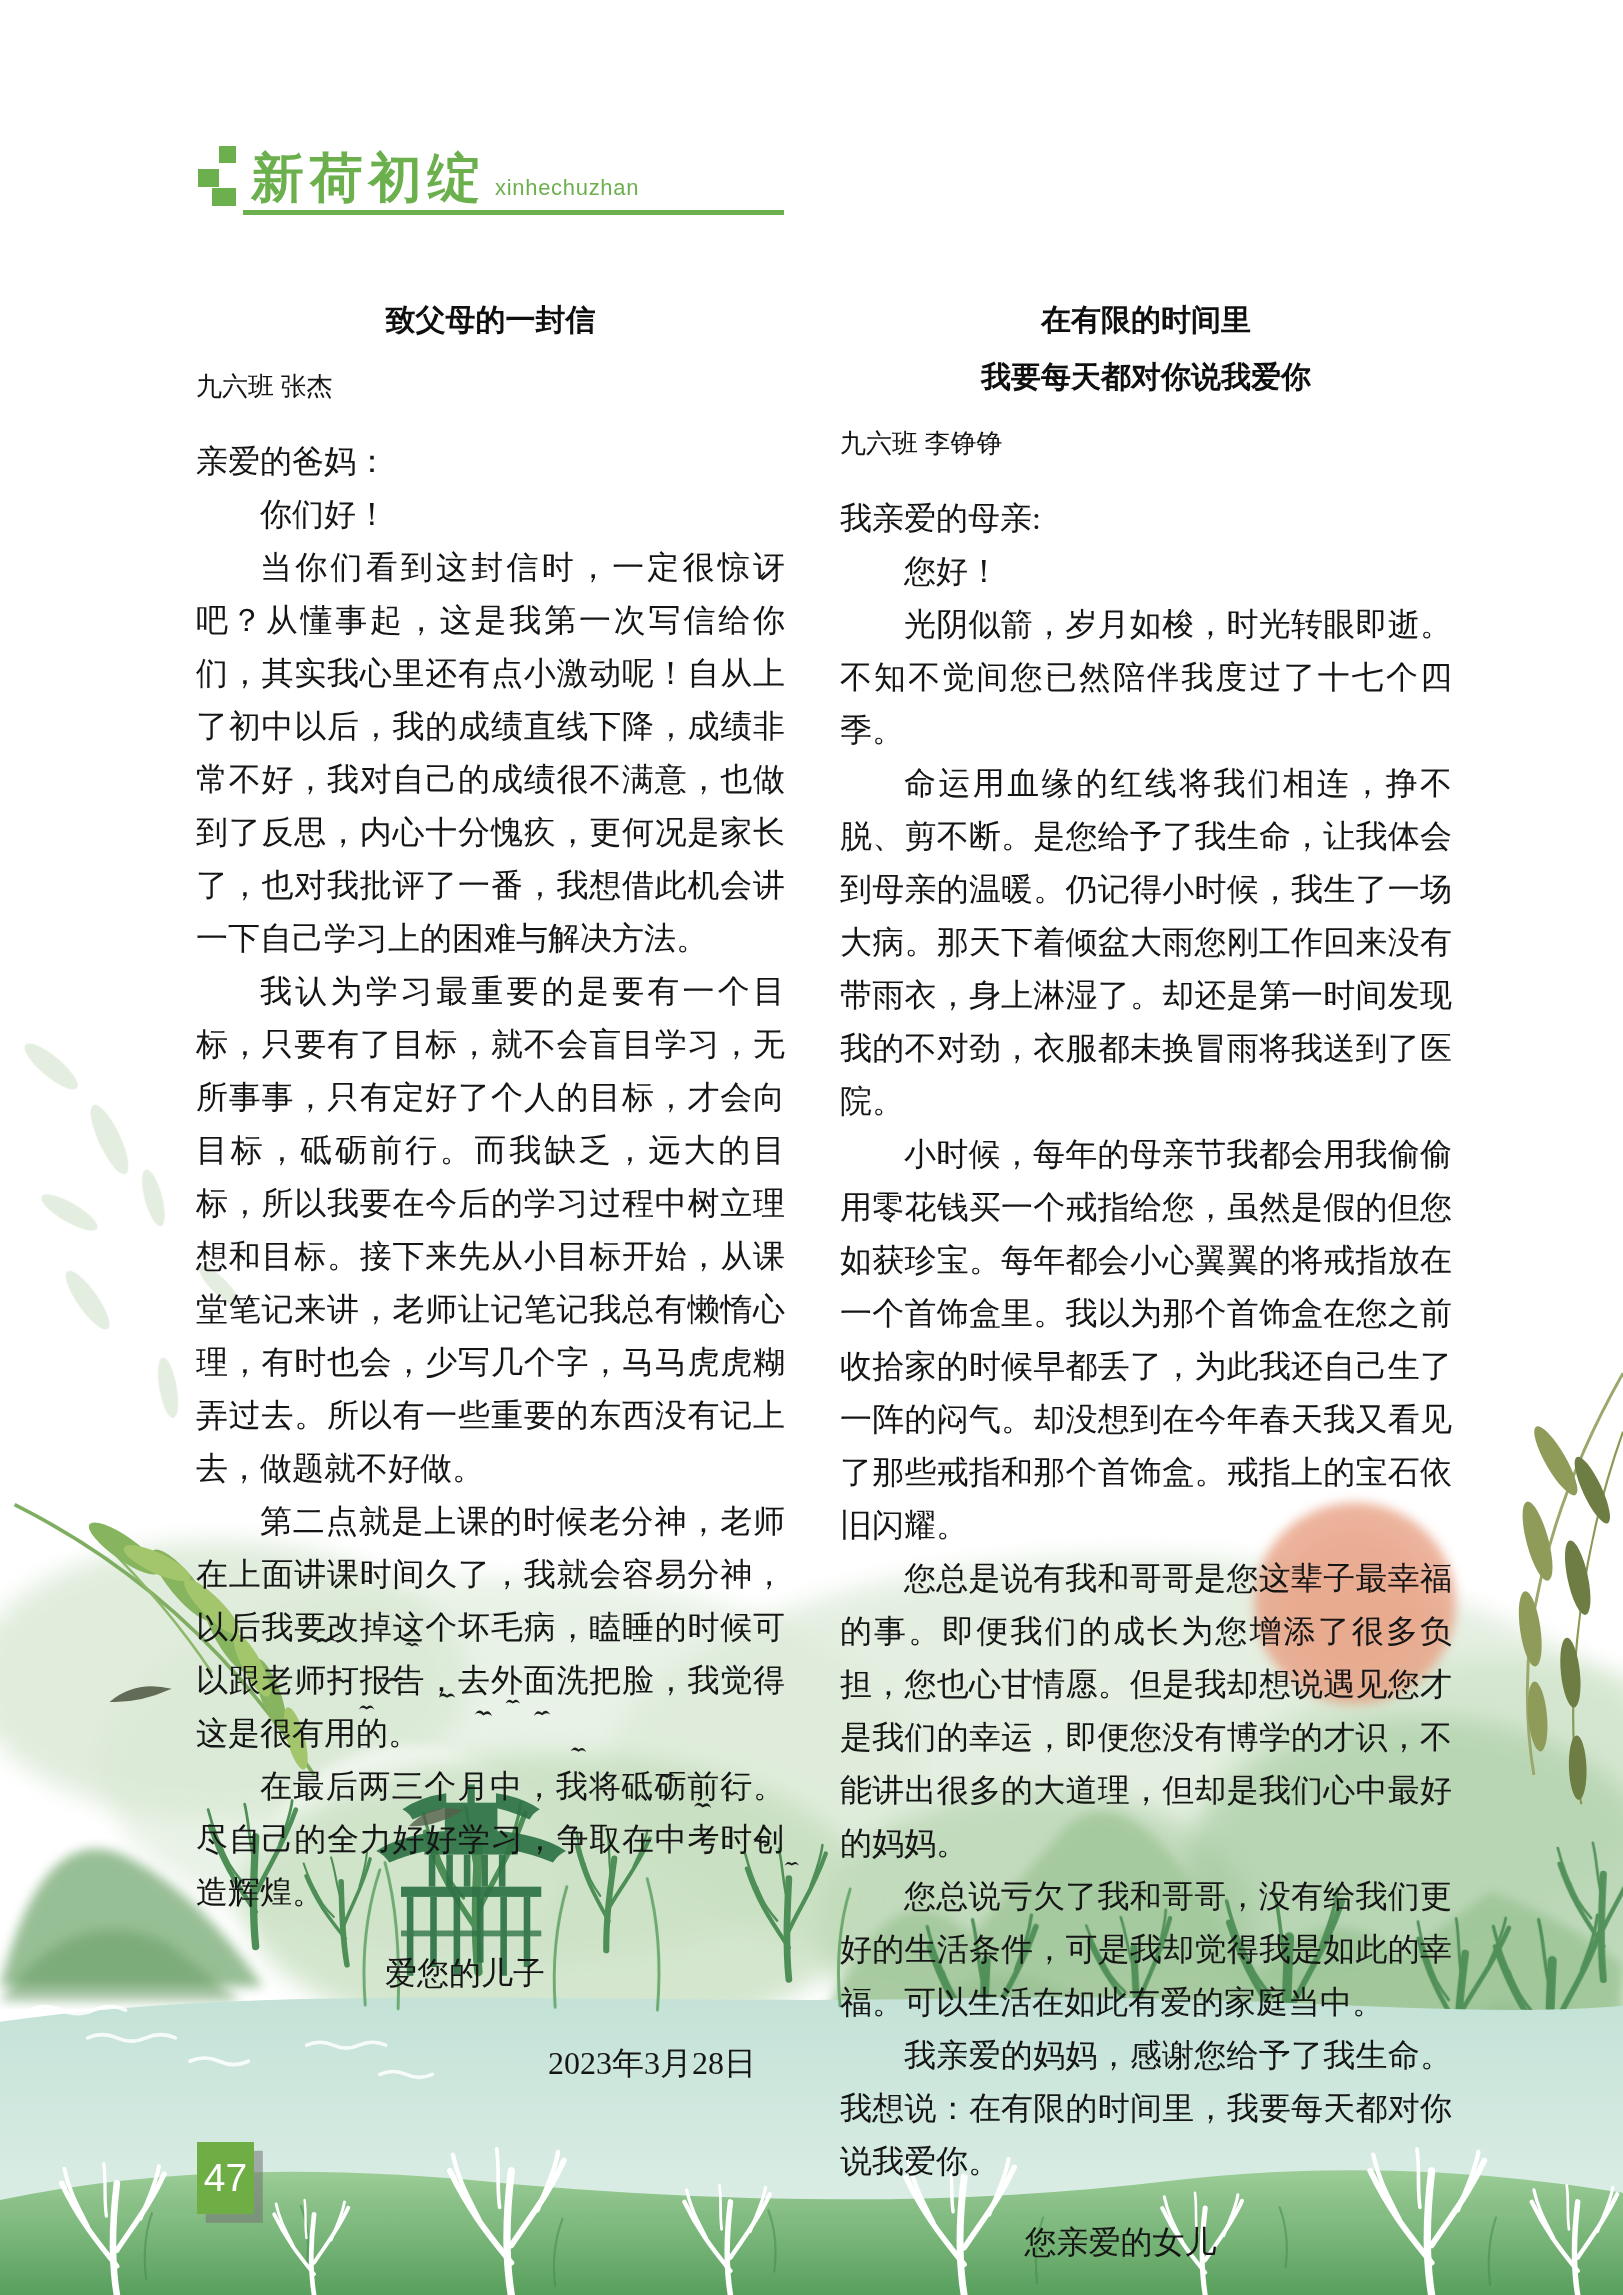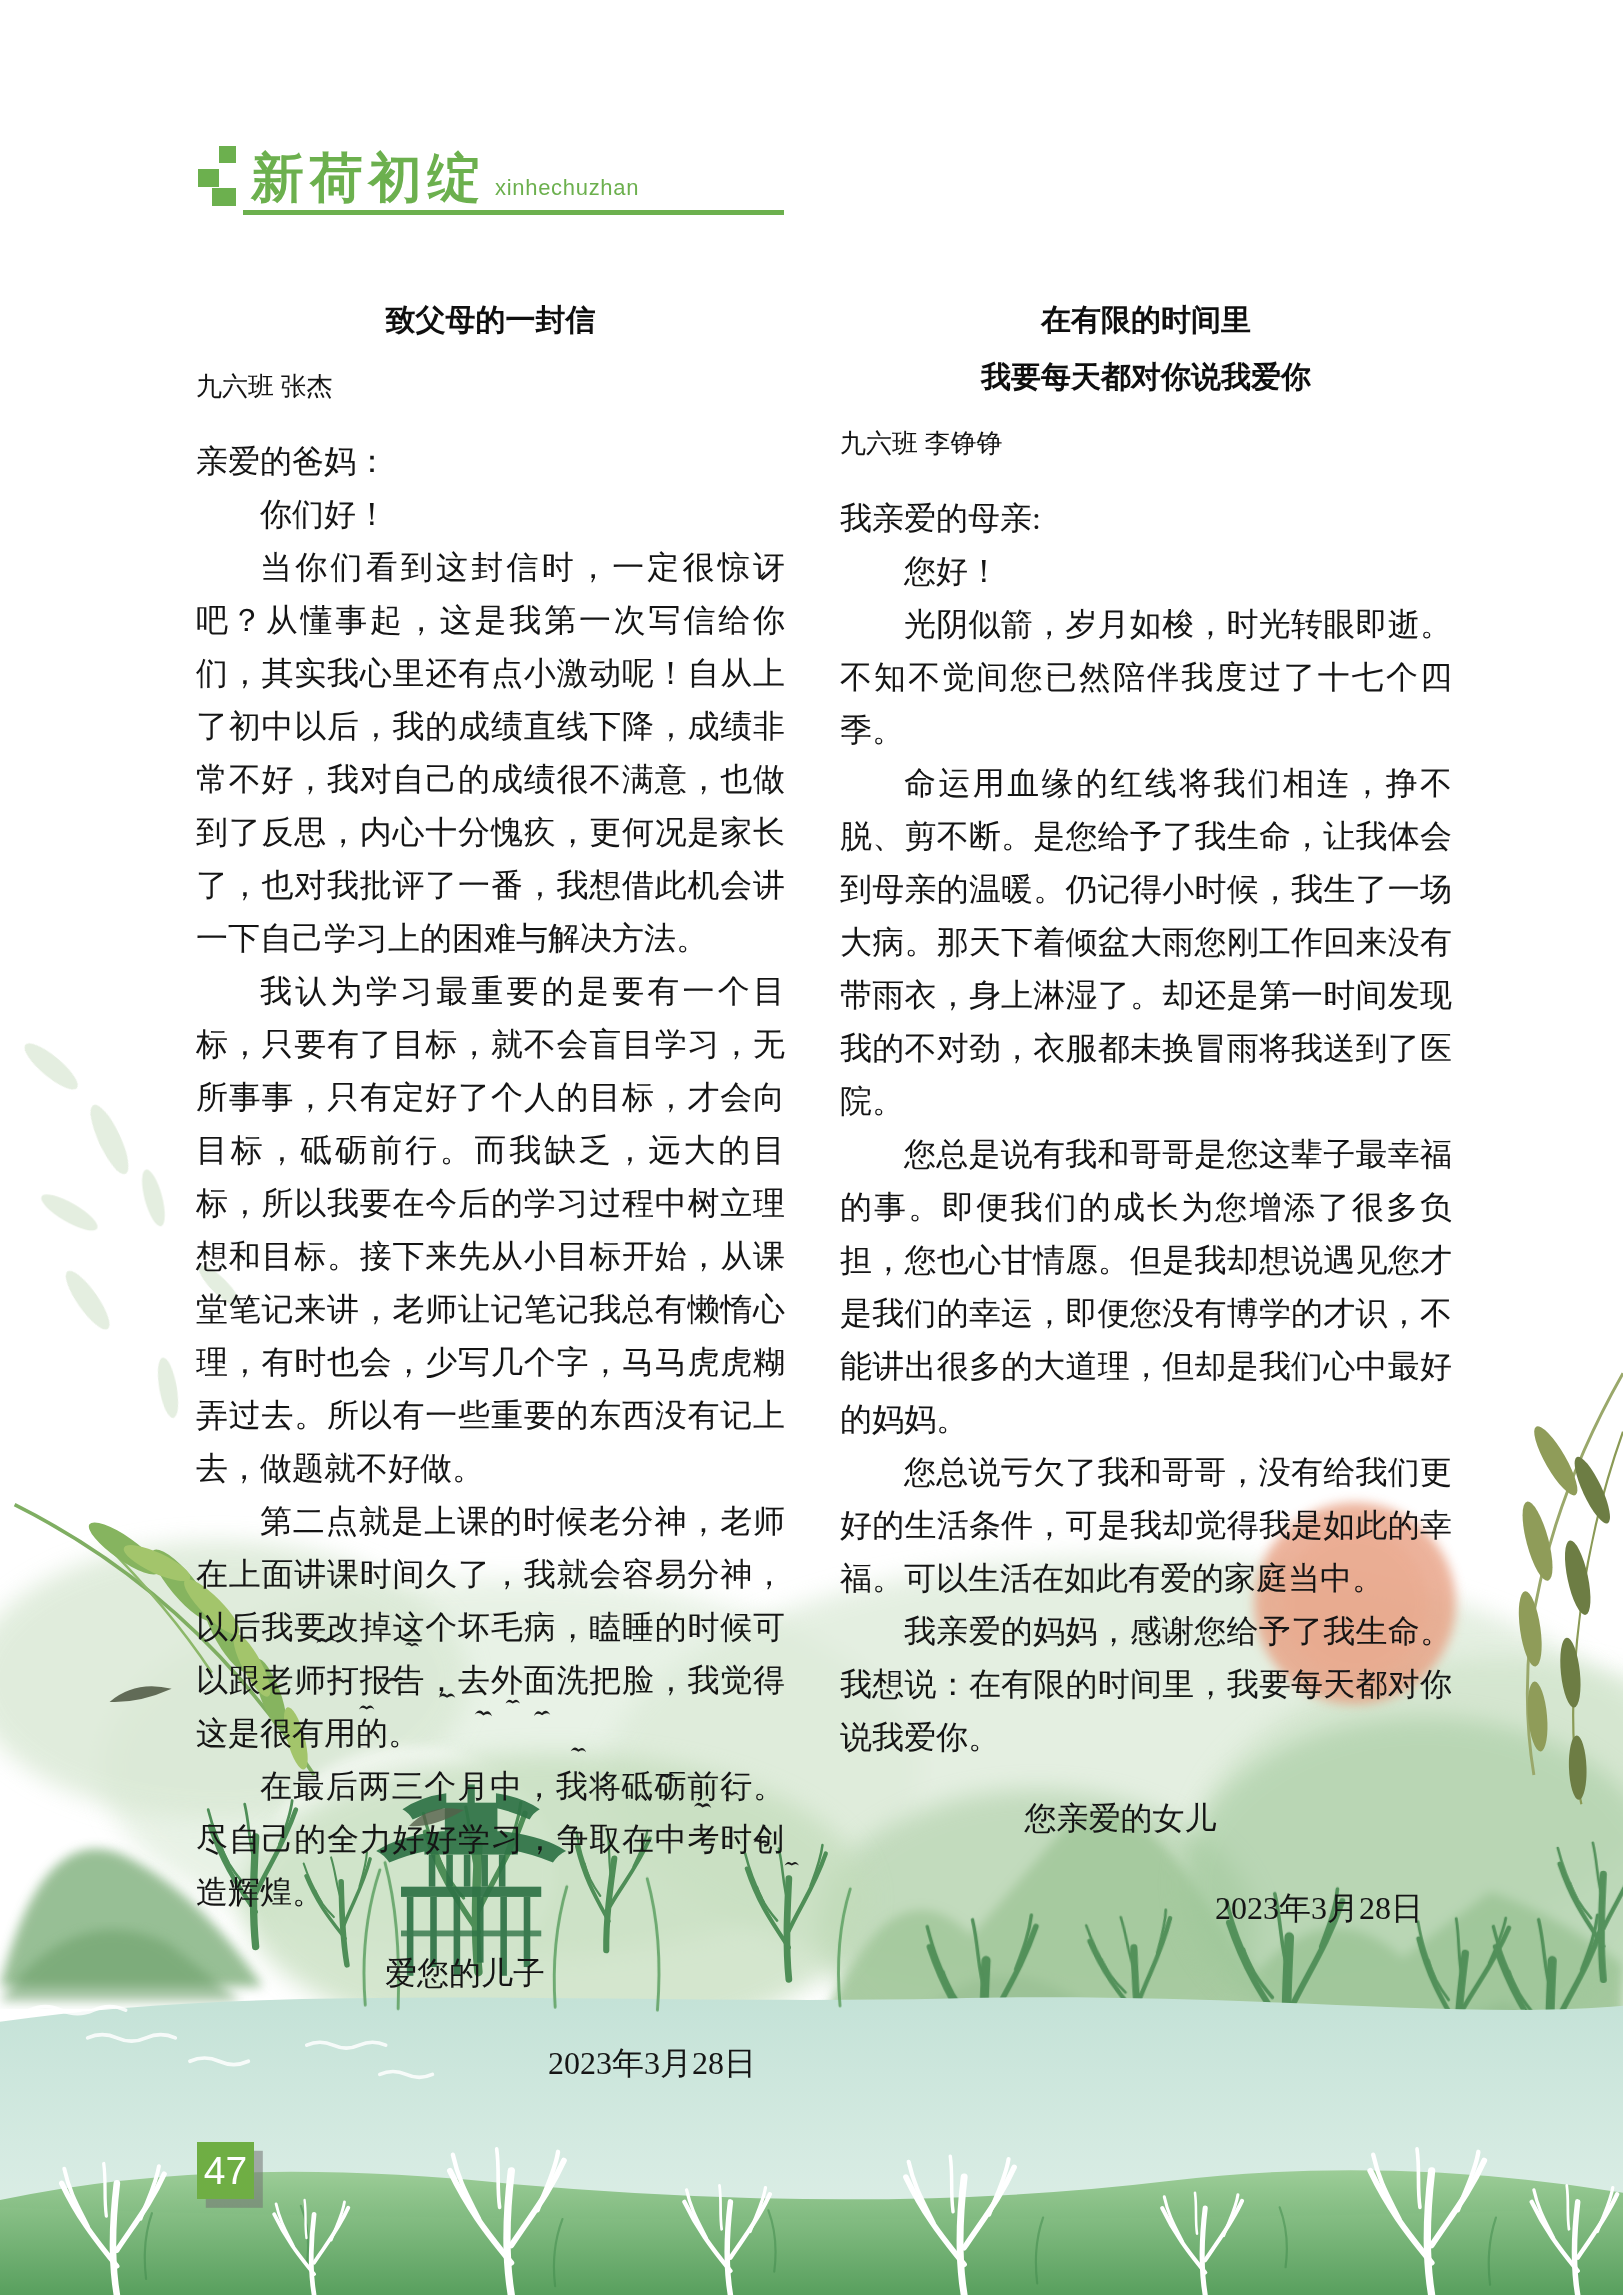--- a/index.html
+++ b/index.html
@@ -30,21 +30,21 @@
   .letter{font-size:32px;line-height:53px;text-align:justify;word-break:break-all;}
   .salutation{text-indent:0;margin:0;}
   .para{margin:0;text-indent:2em;}
   .signature{margin-top:25px;text-align:center;padding-right:51px;line-height:58px;}
   .sig-date{text-align:right;padding-right:29px;line-height:58px;}
   
   .scene{position:absolute;left:0;top:0;width:1623px;height:2295px;z-index:0;}
   
   .page-num{
     position:absolute;left:197px;top:2142px;z-index:4;
-    width:57px;height:57px;background:#6fae44;
+    width:57px;height:72px;background:#6fae44;
     box-shadow:8.8px 8.8px 0 rgba(115,115,115,.55);
     color:#ffffff;display:flex;align-items:center;justify-content:center;
     font-family:"Liberation Sans","DejaVu Sans",sans-serif;font-size:39px;font-weight:500;
   }
 </style>
 </head>
 <body>
 
 <div class="page">
 
@@ -275,20 +275,21 @@
         <div>在有限的时间里</div>
         <div>我要每天都对你说我爱你</div>
       </div>
     <div class="art-byline">九六班  李铮铮</div>
     <div class="letter">
       <p class="salutation">我亲爱的母亲:</p>
       <div>
           <p class="para">您好！</p>
           <p class="para">光阴似箭，岁月如梭，时光转眼即逝。不知不觉间您已然陪伴我度过了十七个四季。</p>
           <p class="para">命运用血缘的红线将我们相连，挣不脱、剪不断。是您给予了我生命，让我体会到母亲的温暖。仍记得小时候，我生了一场大病。那天下着倾盆大雨您刚工作回来没有带雨衣，身上淋湿了。却还是第一时间发现我的不对劲，衣服都未换冒雨将我送到了医院。</p>
+          <p class="para">小时候，每年的母亲节我都会用我偷偷用零花钱买一个戒指给您，虽然是假的但您如获珍宝。每年都会小心翼翼的将戒指放在一个首饰盒里。我以为那个首饰盒在您之前收拾家的时候早都丢了，为此我还自己生了一阵的闷气。却没想到在今年春天我又看见了那些戒指和那个首饰盒。戒指上的宝石依旧闪耀。</p>
           <p class="para">您总是说有我和哥哥是您这辈子最幸福的事。即便我们的成长为您增添了很多负担，您也心甘情愿。但是我却想说遇见您才是我们的幸运，即便您没有博学的才识，不能讲出很多的大道理，但却是我们心中最好的妈妈。</p>
           <p class="para">您总说亏欠了我和哥哥，没有给我们更好的生活条件，可是我却觉得我是如此的幸福。可以生活在如此有爱的家庭当中。</p>
           <p class="para">我亲爱的妈妈，感谢您给予了我生命。我想说：在有限的时间里，我要每天都对你说我爱你。</p>
         </div>
       <p class="signature">您亲爱的女儿</p>
       <p class="sig-date">2023年3月28日</p>
     </div>
   </div>
 
   <div class="page-num">47</div>

